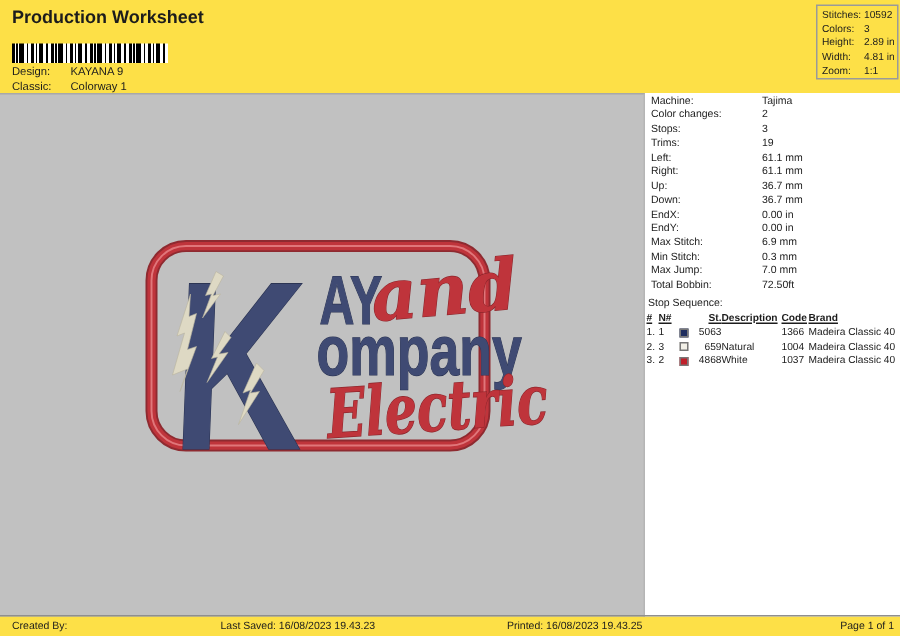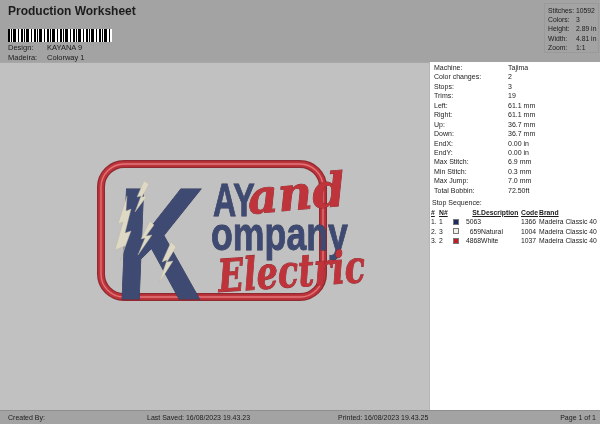--- a/index.html
+++ b/index.html
@@ -1,18 +1,18 @@
 <!DOCTYPE html>
 <html><head>
 <meta charset="utf-8">
 <style>
   * { margin:0; padding:0; box-sizing:border-box; }
   html,body { width:600px; height:424px; background:#ffffff; overflow:hidden;
               font-family:"Liberation Sans","DejaVu Sans",sans-serif; color:#1c1c1c; }
-  .page { position:relative; width:600px; height:424px; background:#a3a3a3; }
+  .page { position:relative; width:600px; height:424px; background:#fde047; }
 
   
   .title { position:absolute; left:8px; top:4px; font-size:12px; font-weight:bold; }
   .subtitle { position:absolute; left:8px; top:20px; font-size:7.5px; color:#333; }
   .barcode { position:absolute; left:8px; top:29px; width:104px; height:13px;
              background:repeating-linear-gradient(90deg,
                #000 0 2px,#fff 2px 3px,#000 3px 4px,#fff 4px 5px,
                #000 5px 8px,#fff 8px 10px,#000 10px 11px,#fff 11px 13px); }
   .meta-row { position:absolute; left:8px; font-size:7.5px; }
   .meta-row .lbl { display:inline-block; width:39px; }
@@ -59,21 +59,21 @@
 <body>
 
 <div class="page">
 
   <div class="title">Production Worksheet</div>
   <div class="barcode"></div>
   <div class="meta-row" style="top:43px;">
     <span class="lbl">Design:</span><span>KAYANA 9</span>
   </div>
   <div class="meta-row" style="top:53px;">
-    <span class="lbl">Madeira:</span><span>Colorway 1</span>
+    <span class="lbl">Classic:</span><span>Colorway 1</span>
   </div>
 
   <div class="summary" id="summary-rows">
       <div class="inforow">
         <span class="lbl">Stitches:</span>
         <span class="val">10592</span>
       </div>
       <div class="inforow">
         <span class="lbl">Colors:</span>
         <span class="val">3</span>

